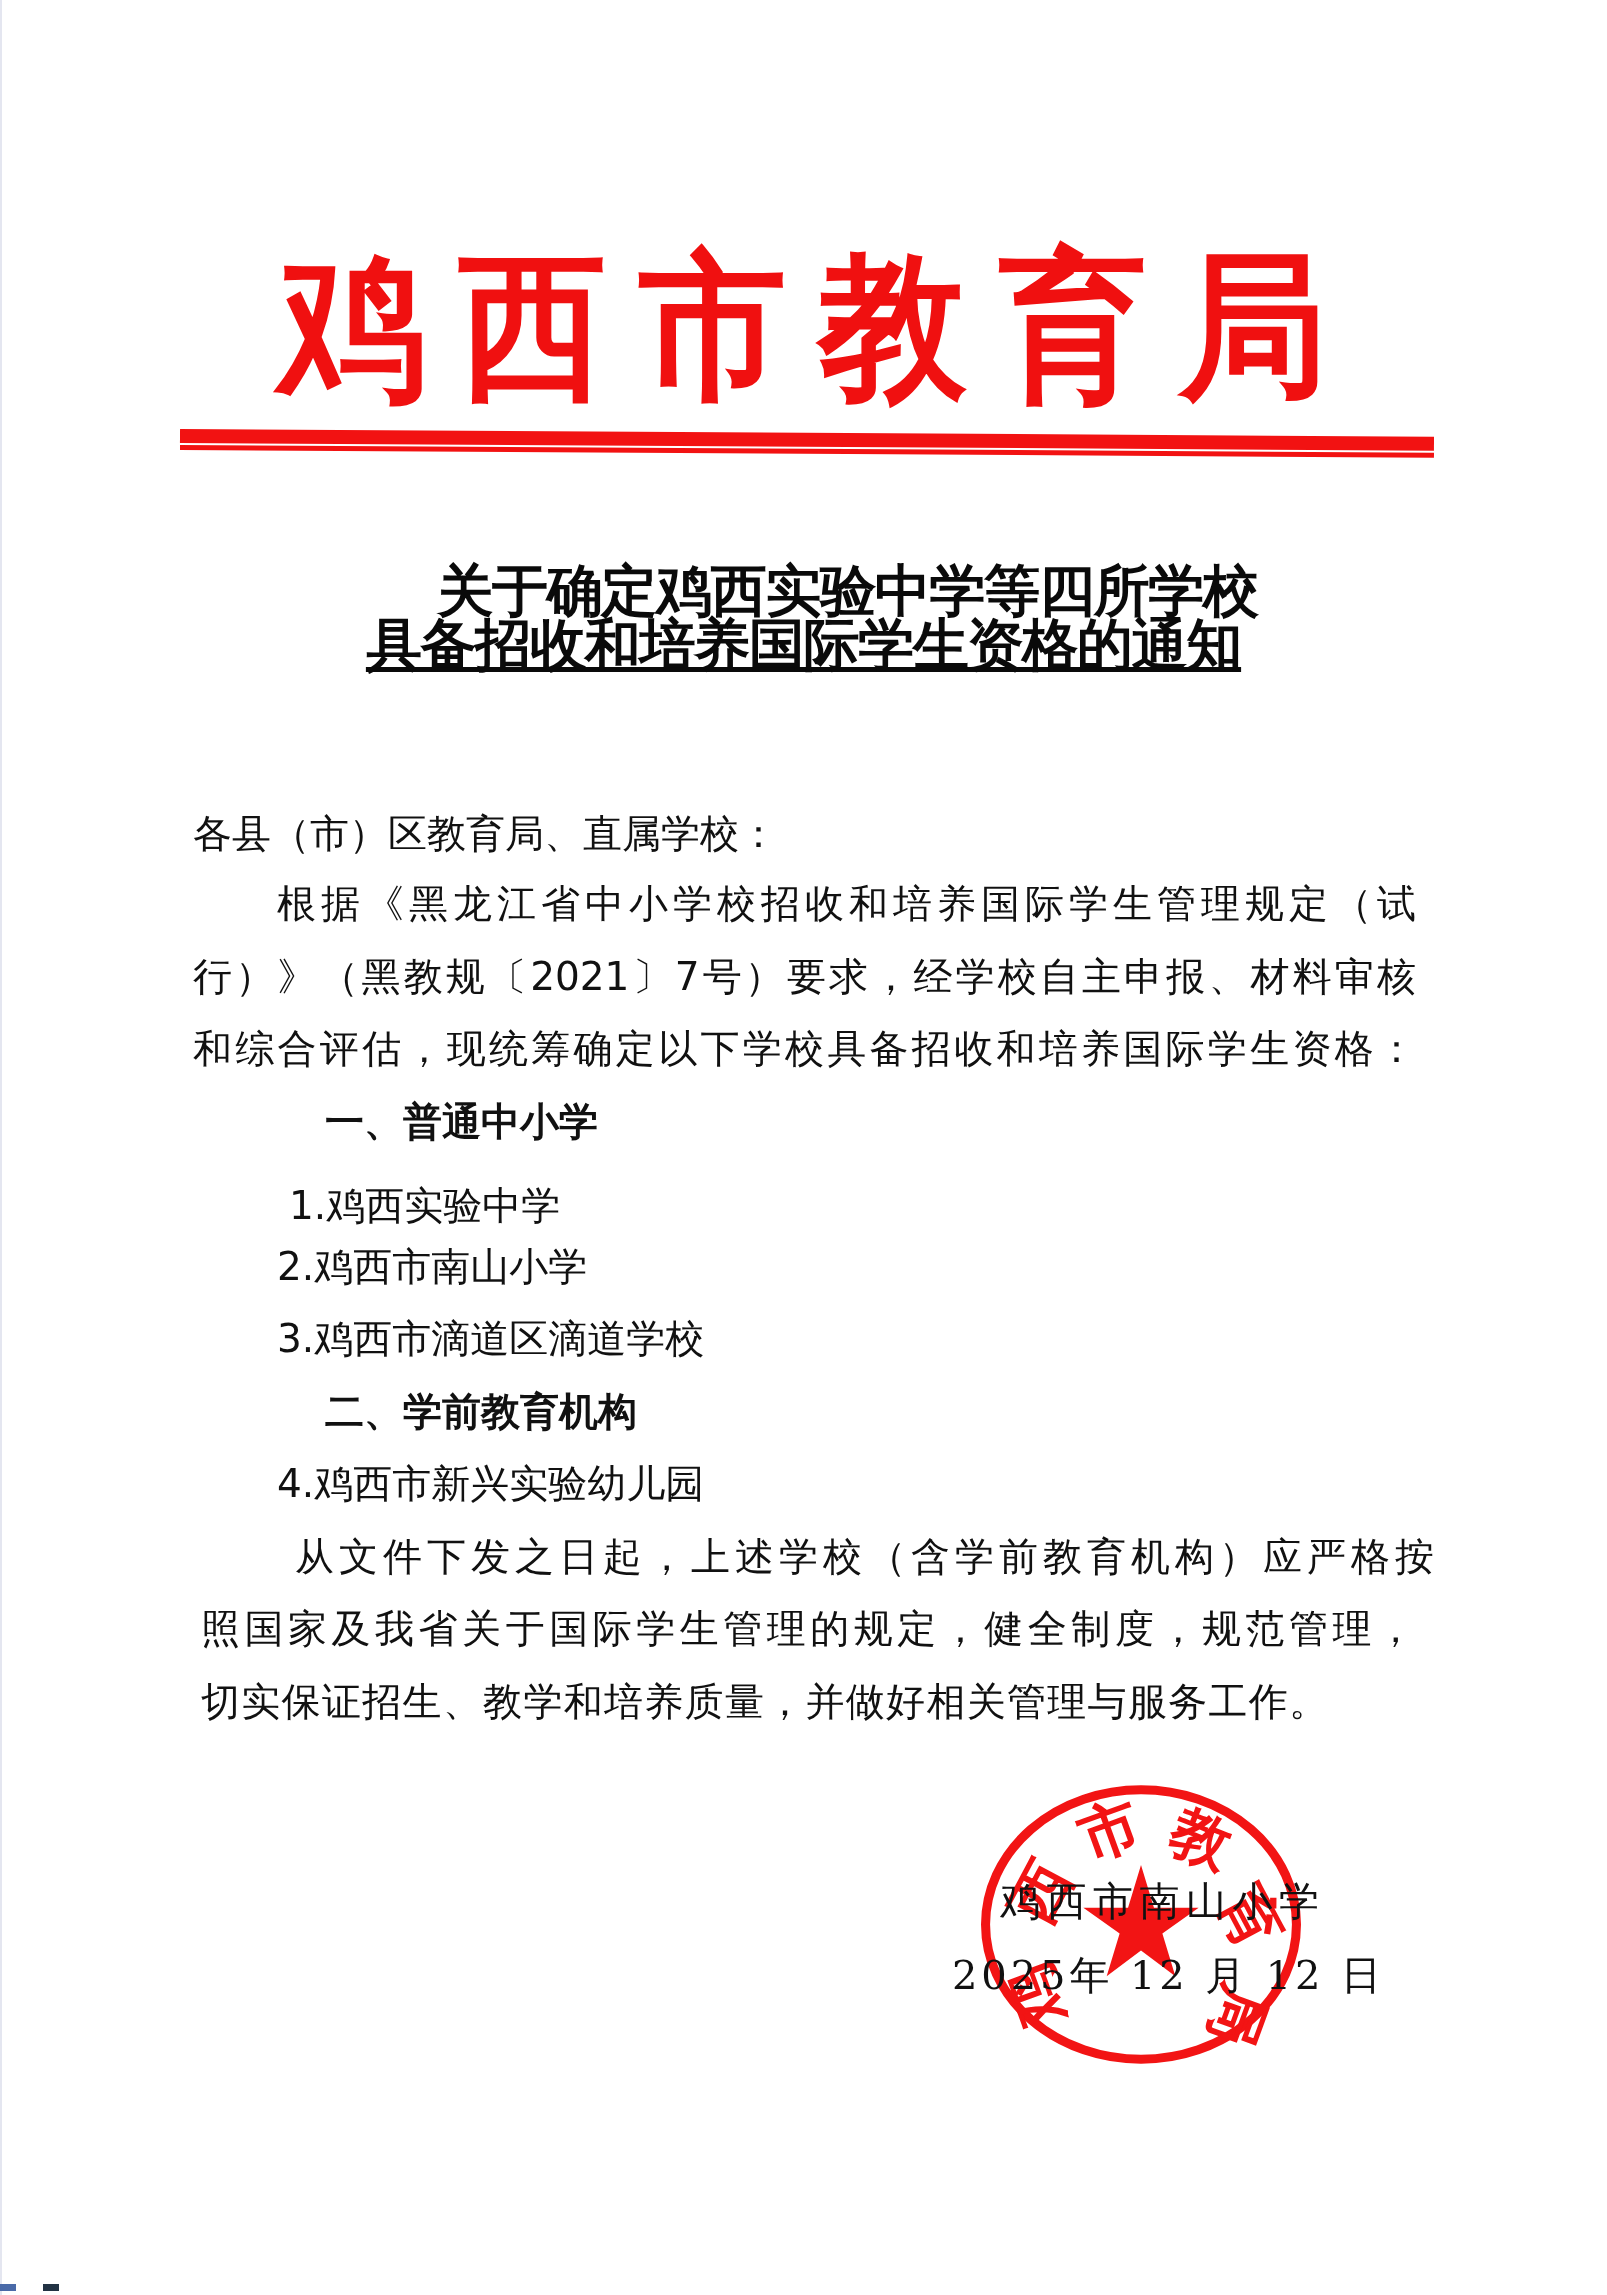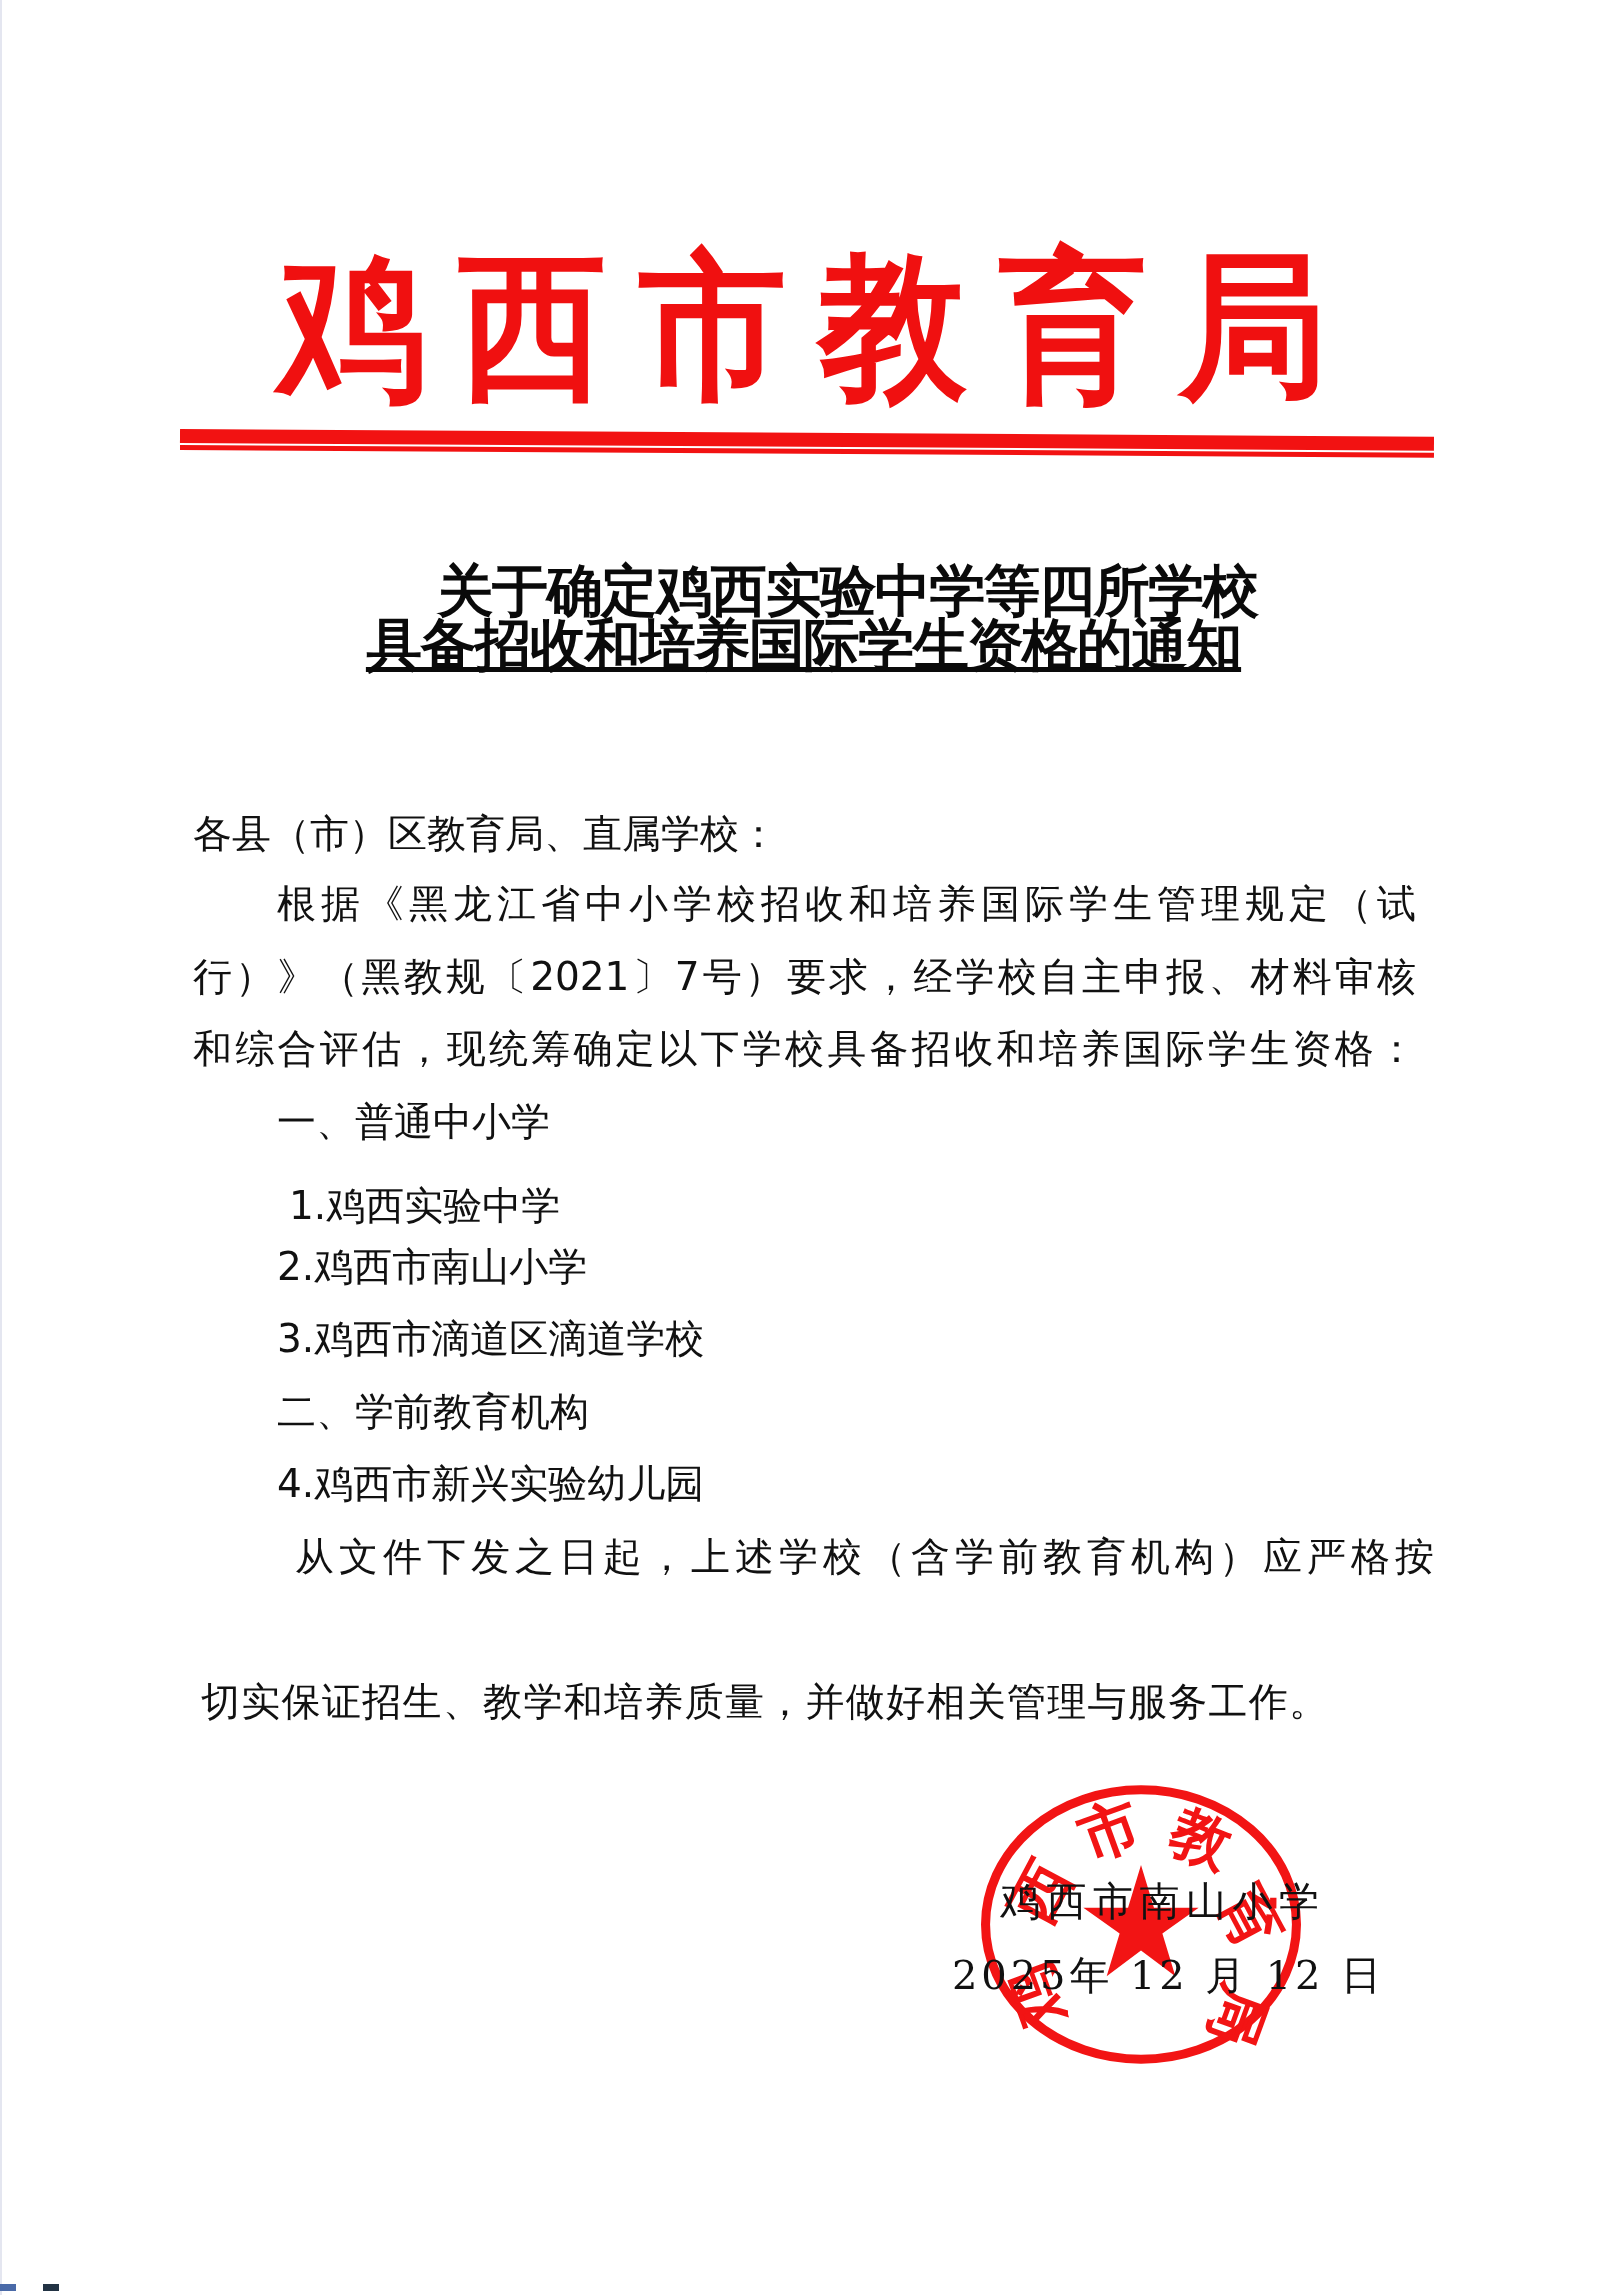--- a/index.html
+++ b/index.html
@@ -21,21 +21,21 @@
 
   .doc-title { position: absolute; left: 0; width: 1607px; text-align: center;
                font-family: "DejaVu Serif", "Liberation Serif", serif; font-weight: bold;
                font-size: 56px; letter-spacing: -1.3px; line-height: 1; color: #0a0a0a; }
   .title-1 { top: 562px; margin-left: 44px; }
   .title-2 { top: 616px; text-decoration: underline; }
 
   .body-line { position: absolute; font-family: "DejaVu Sans", "Liberation Sans", sans-serif;
                font-size: 39px; line-height: 1; color: #111; white-space: nowrap; }
   .justify { width: 1223px; text-align: justify; text-align-last: justify; }
-  .heading { font-weight: normal; }
+  .heading { font-weight: bold; margin-left: 48px; }
 
   .stamp { position: absolute; left: 977px; top: 1782px; width: 328px; height: 285px; }
   .signature { position: absolute; left: 1000px; top: 1881px; font-family: "DejaVu Serif", "Liberation Serif", serif;
                font-size: 40px; letter-spacing: 6.5px; color: #111; line-height: 1; }
   .date { position: absolute; left: 952px; top: 1955px; font-family: "DejaVu Serif", "Liberation Serif", serif;
           font-size: 40px; letter-spacing: 3.9px; color: #111; line-height: 1; white-space: nowrap; }
 
   .scan-mark { position: absolute; height: 6.5px; }
 </style>
 </head>
@@ -66,20 +66,21 @@
 
   <div class="body-line heading" style="left:277px; top:1102px;">一、普通中小学</div>
   <div class="body-line" style="left:289px; top:1174px;margin-top:12px;">1.鸡西实验中学</div>
   <div class="body-line" style="left:277px; top:1247px;">2.鸡西市南山小学</div>
   <div class="body-line" style="left:277px; top:1319px;">3.鸡西市滴道区滴道学校</div>
 
   <div class="body-line heading" style="left:277px; top:1392px;">二、学前教育机构</div>
   <div class="body-line" style="left:277px; top:1464px;">4.鸡西市新兴实验幼儿园</div>
 
   <div class="body-line justify" style="left:295px; top:1537px; width:1139px;">从文件下发之日起，上述学校（含学前教育机构）应严格按</div>
+  <div class="body-line justify" style="left:201px; top:1609px; width:1214px;">照国家及我省关于国际学生管理的规定，健全制度，规范管理，</div>
   <div class="body-line" style="left:201px; top:1682px; letter-spacing:1.3px;">切实保证招生、教学和培养质量，并做好相关管理与服务工作。</div>
 
   <svg class="stamp" viewBox="0 0 506 440">
     <ellipse cx="253" cy="220" rx="240" ry="208" fill="none" stroke="#f21414" stroke-width="14"></ellipse>
     <polygon points="253,128 273,194 342,194 286,234 306,300 253,260 200,300 220,234 164,194 233,194" fill="#f21414"></polygon>
     <g fill="#f21414" font-family="DejaVu Sans, sans-serif" font-weight="bold" font-size="92">
       <text x="60" y="210" transform="rotate(-62 95 180)">西</text>
       <text x="160" y="110" transform="rotate(-20 195 80)">市</text>
       <text x="300" y="115" transform="rotate(22 335 85)">教</text>
       <text x="380" y="230" transform="rotate(62 415 200)">育</text>

